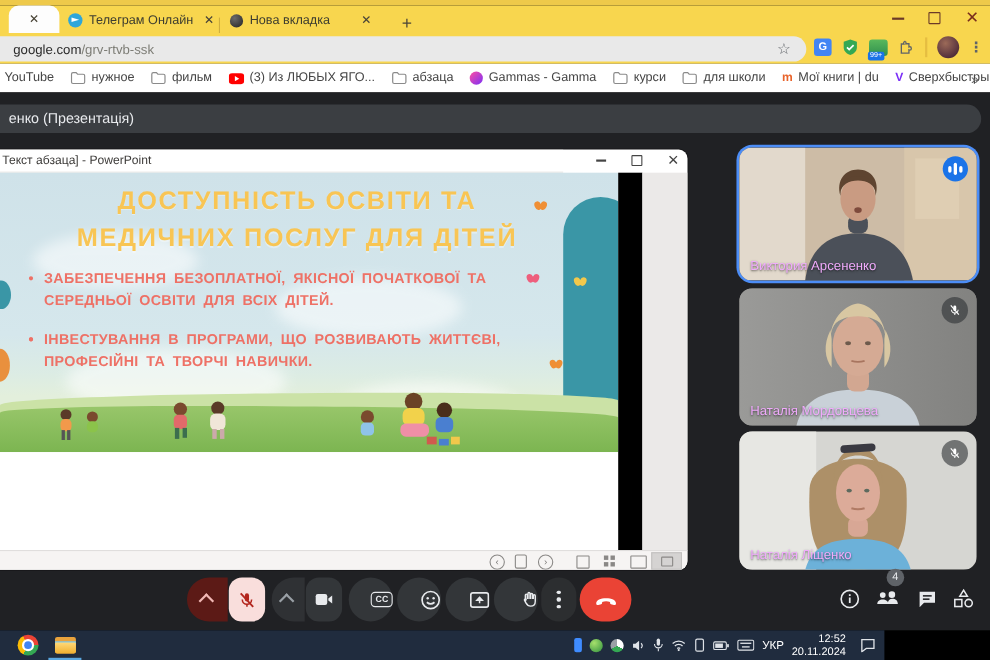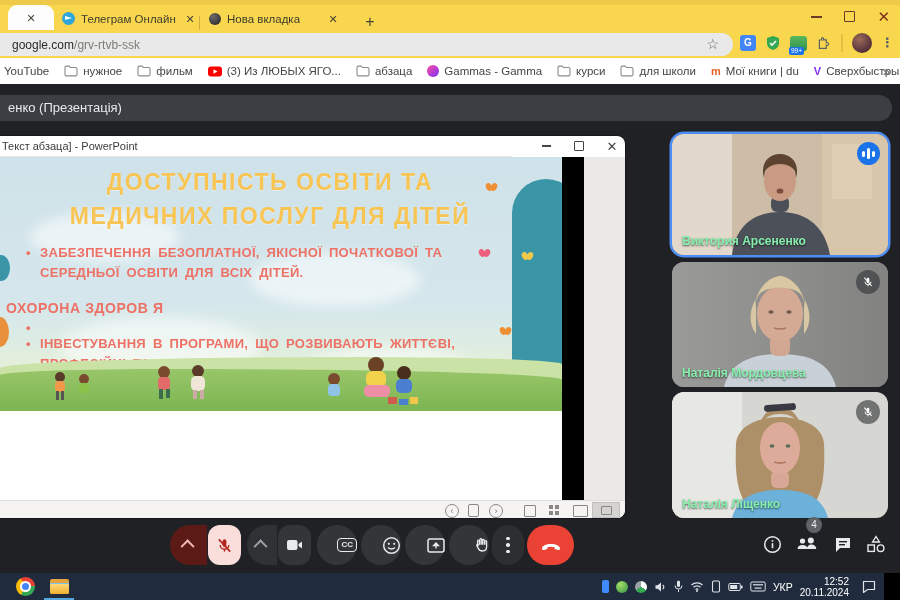--- a/index.html
+++ b/index.html
@@ -89,21 +89,21 @@
   .pp-grid{width:10px;height:10px;background:
     linear-gradient(#8a8886,#8a8886) 0 0/4px 4px no-repeat,
     linear-gradient(#8a8886,#8a8886) 6px 0/4px 4px no-repeat,
     linear-gradient(#8a8886,#8a8886) 0 6px/4px 4px no-repeat,
     linear-gradient(#8a8886,#8a8886) 6px 6px/4px 4px no-repeat;}
   .pp-present-box{top:1px;left:592px;width:28px;height:16px;background:#d5d3d2;border:1px solid #c2c0bf;box-sizing:border-box;}
 
   
   .tile{left:672px;width:216px;border-radius:12px;overflow:hidden;background:#333;}
   .tile.speaking{box-shadow:0 0 0 2.5px #4c8df6;}
-  .tile-name{left:10px;bottom:7px;color:#86efac;font-size:12px;text-shadow:0 1px 2px rgba(0,0,0,.65);font-weight:bold;}
+  .tile-name{left:10px;bottom:7px;color:#f0abfc;font-size:12px;text-shadow:0 1px 2px rgba(0,0,0,.65);}
   .speak-ic{right:8px;top:8px;width:23px;height:23px;border-radius:50%;background:#1a73e8;justify-content:center;gap:2px;display:flex;align-items:center;}
   .speak-ic i{display:block;width:3px;border-radius:2px;background:#fff;}
   .mute-ic{right:8px;top:8px;width:24px;height:24px;border-radius:50%;background:rgba(45,48,52,.6);justify-content:center;display:flex;align-items:center;}
 
   
   .mt{top:441px;height:40px;}
   .chev{width:8px;height:8px;transform:rotate(45deg) translateY(2px);}
   .mic-chev{left:170px;width:37px;background:#5c1a16;border-radius:20px 0 0 20px;justify-content:center;}
   .mic-chev .chev{border-left:2px solid #f2b8b5;border-top:2px solid #f2b8b5;}
   .mic-btn{left:208px;width:33px;background:#f9dedc;border-radius:12px;justify-content:center;}
@@ -112,21 +112,21 @@
   .cam-btn{left:278px;width:33px;background:#333639;border-radius:12px;justify-content:center;}
   .circ-btn{width:40px;background:#333639;border-radius:50%;justify-content:flex-end;}
   .more-btn{left:492px;width:32px;background:#2c2e30;border-radius:16px;justify-content:center;flex-direction:column;gap:3px;display:flex;align-items:center;}
   .more-btn i{width:3.5px;height:3.5px;border-radius:50%;background:#e8eaed;display:block;}
   .endcall{left:527px;width:47px;background:#ea4335;border-radius:22px;justify-content:center;}
   .cc-box{border:1.6px solid #e8eaed;border-radius:4px;color:#e8eaed;font-size:8px;font-weight:bold;padding:2px 3px;line-height:8px;}
   .r-ic{top:447px;width:26px;height:26px;justify-content:center;display:flex;align-items:center;}
   .badge4{top:433px;left:806px;width:16px;height:16px;border-radius:50%;background:#5f6368;color:#e8eaed;font-size:10px;line-height:16px;text-align:center;}
 
   
-  .taskbar{top:573px;left:0;width:884px;height:27px;background:#202c3e;}
+  .taskbar{top:573px;left:0;width:804px;height:27px;background:#202c3e;}
   .chrome-ic{left:16px;top:4px;width:19px;height:19px;border-radius:50%;background:conic-gradient(from -30deg,#ea4335 0 33%,#34a853 0 66%,#fbbc05 0 100%);}
   .chrome-ic:before{content:"";position:absolute;inset:4px;background:#fff;border-radius:50%;}
   .chrome-ic:after{content:"";position:absolute;inset:6px;background:#4285f4;border-radius:50%;}
   .exp-ic{left:50px;top:6px;width:19px;height:15px;}
   .exp-back{left:0;top:0;width:19px;height:15px;background:#e8a33d;border-radius:2px;}
   .exp-front{left:0;bottom:0;width:19px;height:10px;background:linear-gradient(#ffd978,#f0b031);border-radius:1px 1px 2px 2px;}
   .exp-accent{left:0;top:4px;width:19px;height:2px;background:#79c7ee;}
   .task-underline{left:44px;top:25px;width:30px;height:2px;background:#5aa7e0;}
   .tray{top:0;right:8px;height:27px;gap:7px;color:#dfe3e8;}
   .tray svg{display:block;}
@@ -280,21 +280,20 @@
       <div class="ab slide-title">
         <div>ДОСТУПНІСТЬ ОСВІТИ ТА</div>
         <div>МЕДИЧНИХ ПОСЛУГ ДЛЯ ДІТЕЙ</div>
       </div>
 
       <div class="ab sections">
         <div class="sec">
           <div class="sec-b"><span class="dot">•</span><span>ЗАБЕЗПЕЧЕННЯ БЕЗОПЛАТНОЇ, ЯКІСНОЇ ПОЧАТКОВОЇ ТА СЕРЕДНЬОЇ ОСВІТИ ДЛЯ ВСІХ ДІТЕЙ.</span></div>
         </div>
         <div class="sec">
-          <div class="sec-h">ОХОРОНА ЗДОРОВ Я</div>
           <div class="sec-b"><span class="dot">•</span></div>
         </div>
         <div class="sec">
           <div class="sec-b"><span class="dot">•</span><span>ІНВЕСТУВАННЯ В ПРОГРАМИ, ЩО РОЗВИВАЮТЬ ЖИТТЄВІ, ПРОФЕСІЙНІ ТА ТВОРЧІ НАВИЧКИ.</span></div>
         </div>
       </div>
 
       <div class="ab grass-light"></div>
       <div class="ab grass-dark"></div>
 

